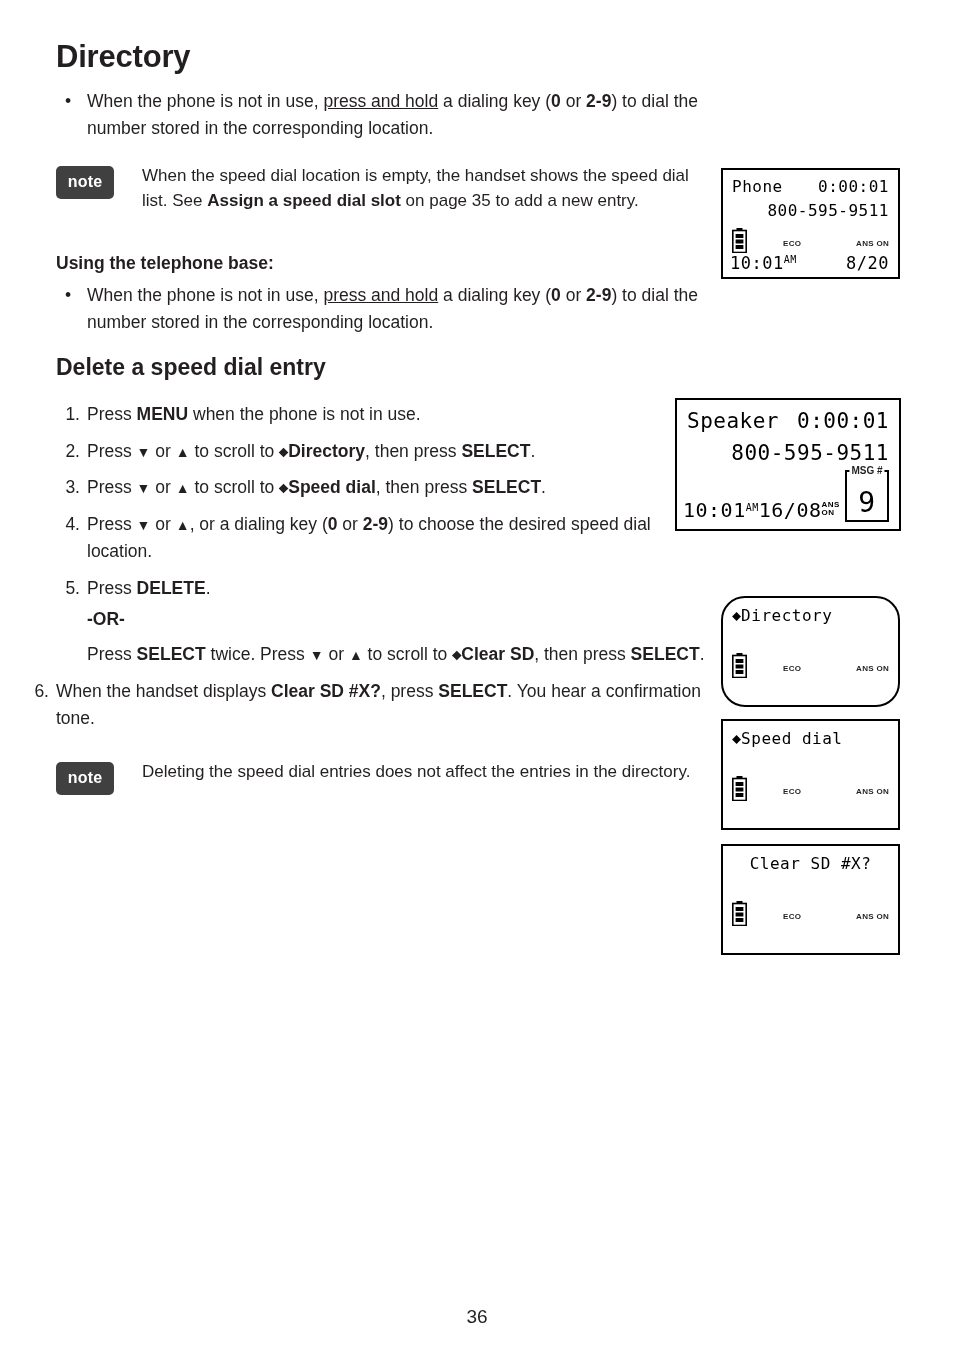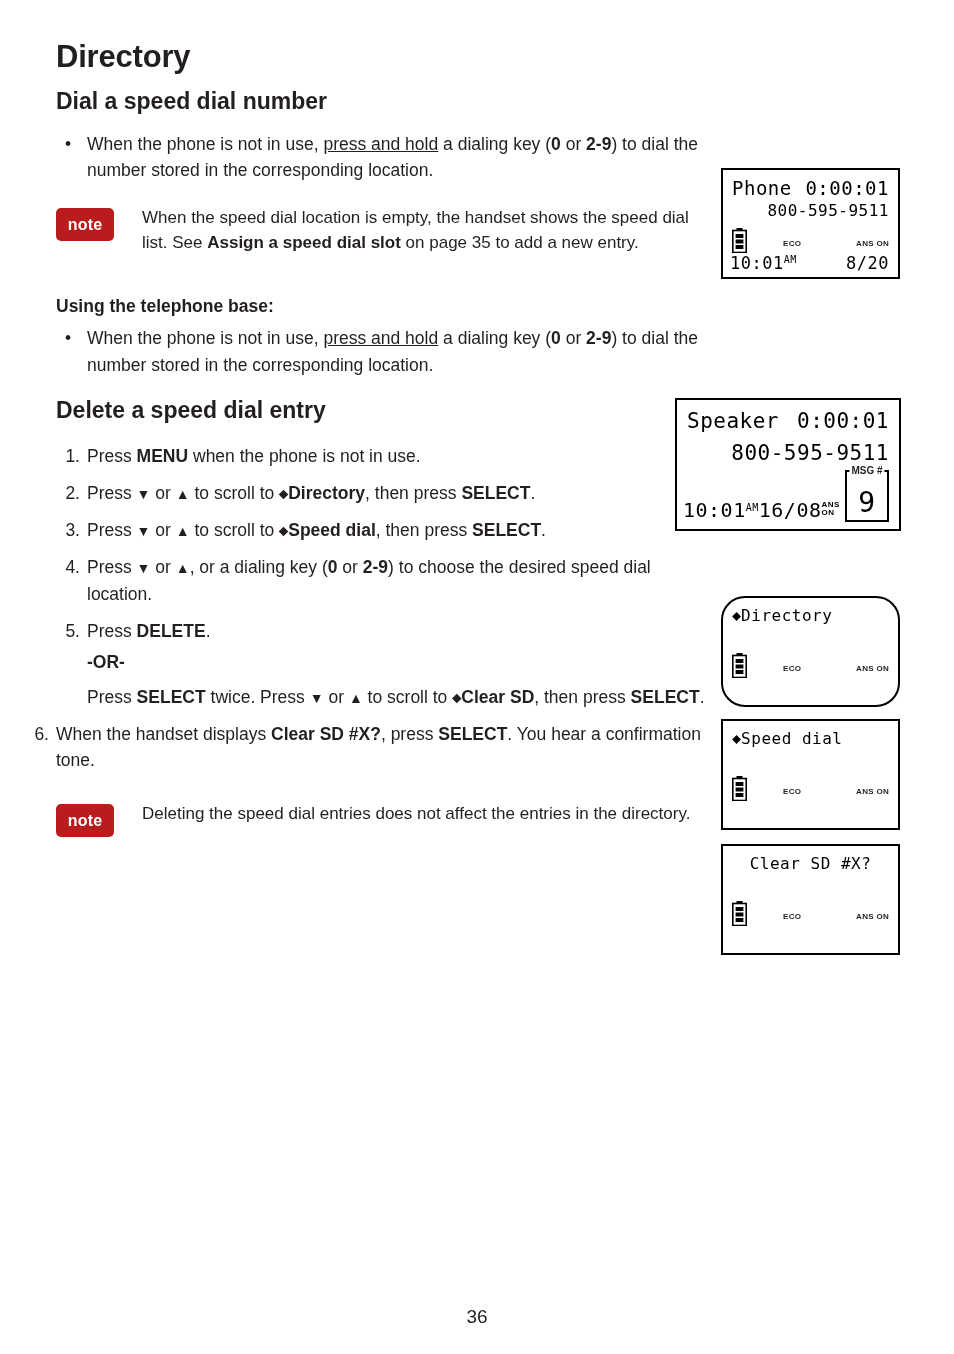--- a/index.html
+++ b/index.html
@@ -114,21 +114,21 @@
     position: relative;
     padding-left: 86px;
     min-height: 40px;
   }
   .note-badge {
     position: absolute;
     left: 0;
     top: 2px;
     width: 58px;
     height: 33px;
-    background: #b91c1c;
+    background: #404040;
     border-radius: 5px;
     color: #ffffff;
     font-size: 16px;
     font-weight: bold;
     display: flex;
     align-items: center;
     justify-content: center;
     letter-spacing: 0.2px;
   }
   .note-text {
@@ -157,21 +157,21 @@
     width: 179px;
     height: 111px;
   }
   #lcd-handset .row-top {
     position: absolute;
     left: 9px;
     right: 9px;
     top: 7px;
     display: flex;
     justify-content: space-between;
-    font-size: 19px;
+    font-size: 16px;
   }
   #lcd-handset .row-num {
     position: absolute;
     right: 9px;
     top: 31px;
     font-size: 16px;
   }
   #lcd-handset .bat {
     position: absolute;
     left: 9px;
@@ -340,21 +340,20 @@
 </style>
 </head>
 <body>
 
 <div class="page">
 
   <div class="content">
 
     <h1 class="chapter">Directory</h1>
 
-    <h2 class="section">Dial a speed dial number</h2>
 
 
     <ul class="bullet-list">
       <li>
         <span class="bullet-dot">•</span><span>When the phone is not in use, </span><u class="plain">press and hold</u><span> a dialing key (</span><b>0</b><span> or </span><b>2-9</b><span>) to dial the number stored in the corresponding location.</span>
       </li>
     </ul>
 
     <div class="note-block" style="margin-top:22px;">
       <div class="note-badge">note</div>

